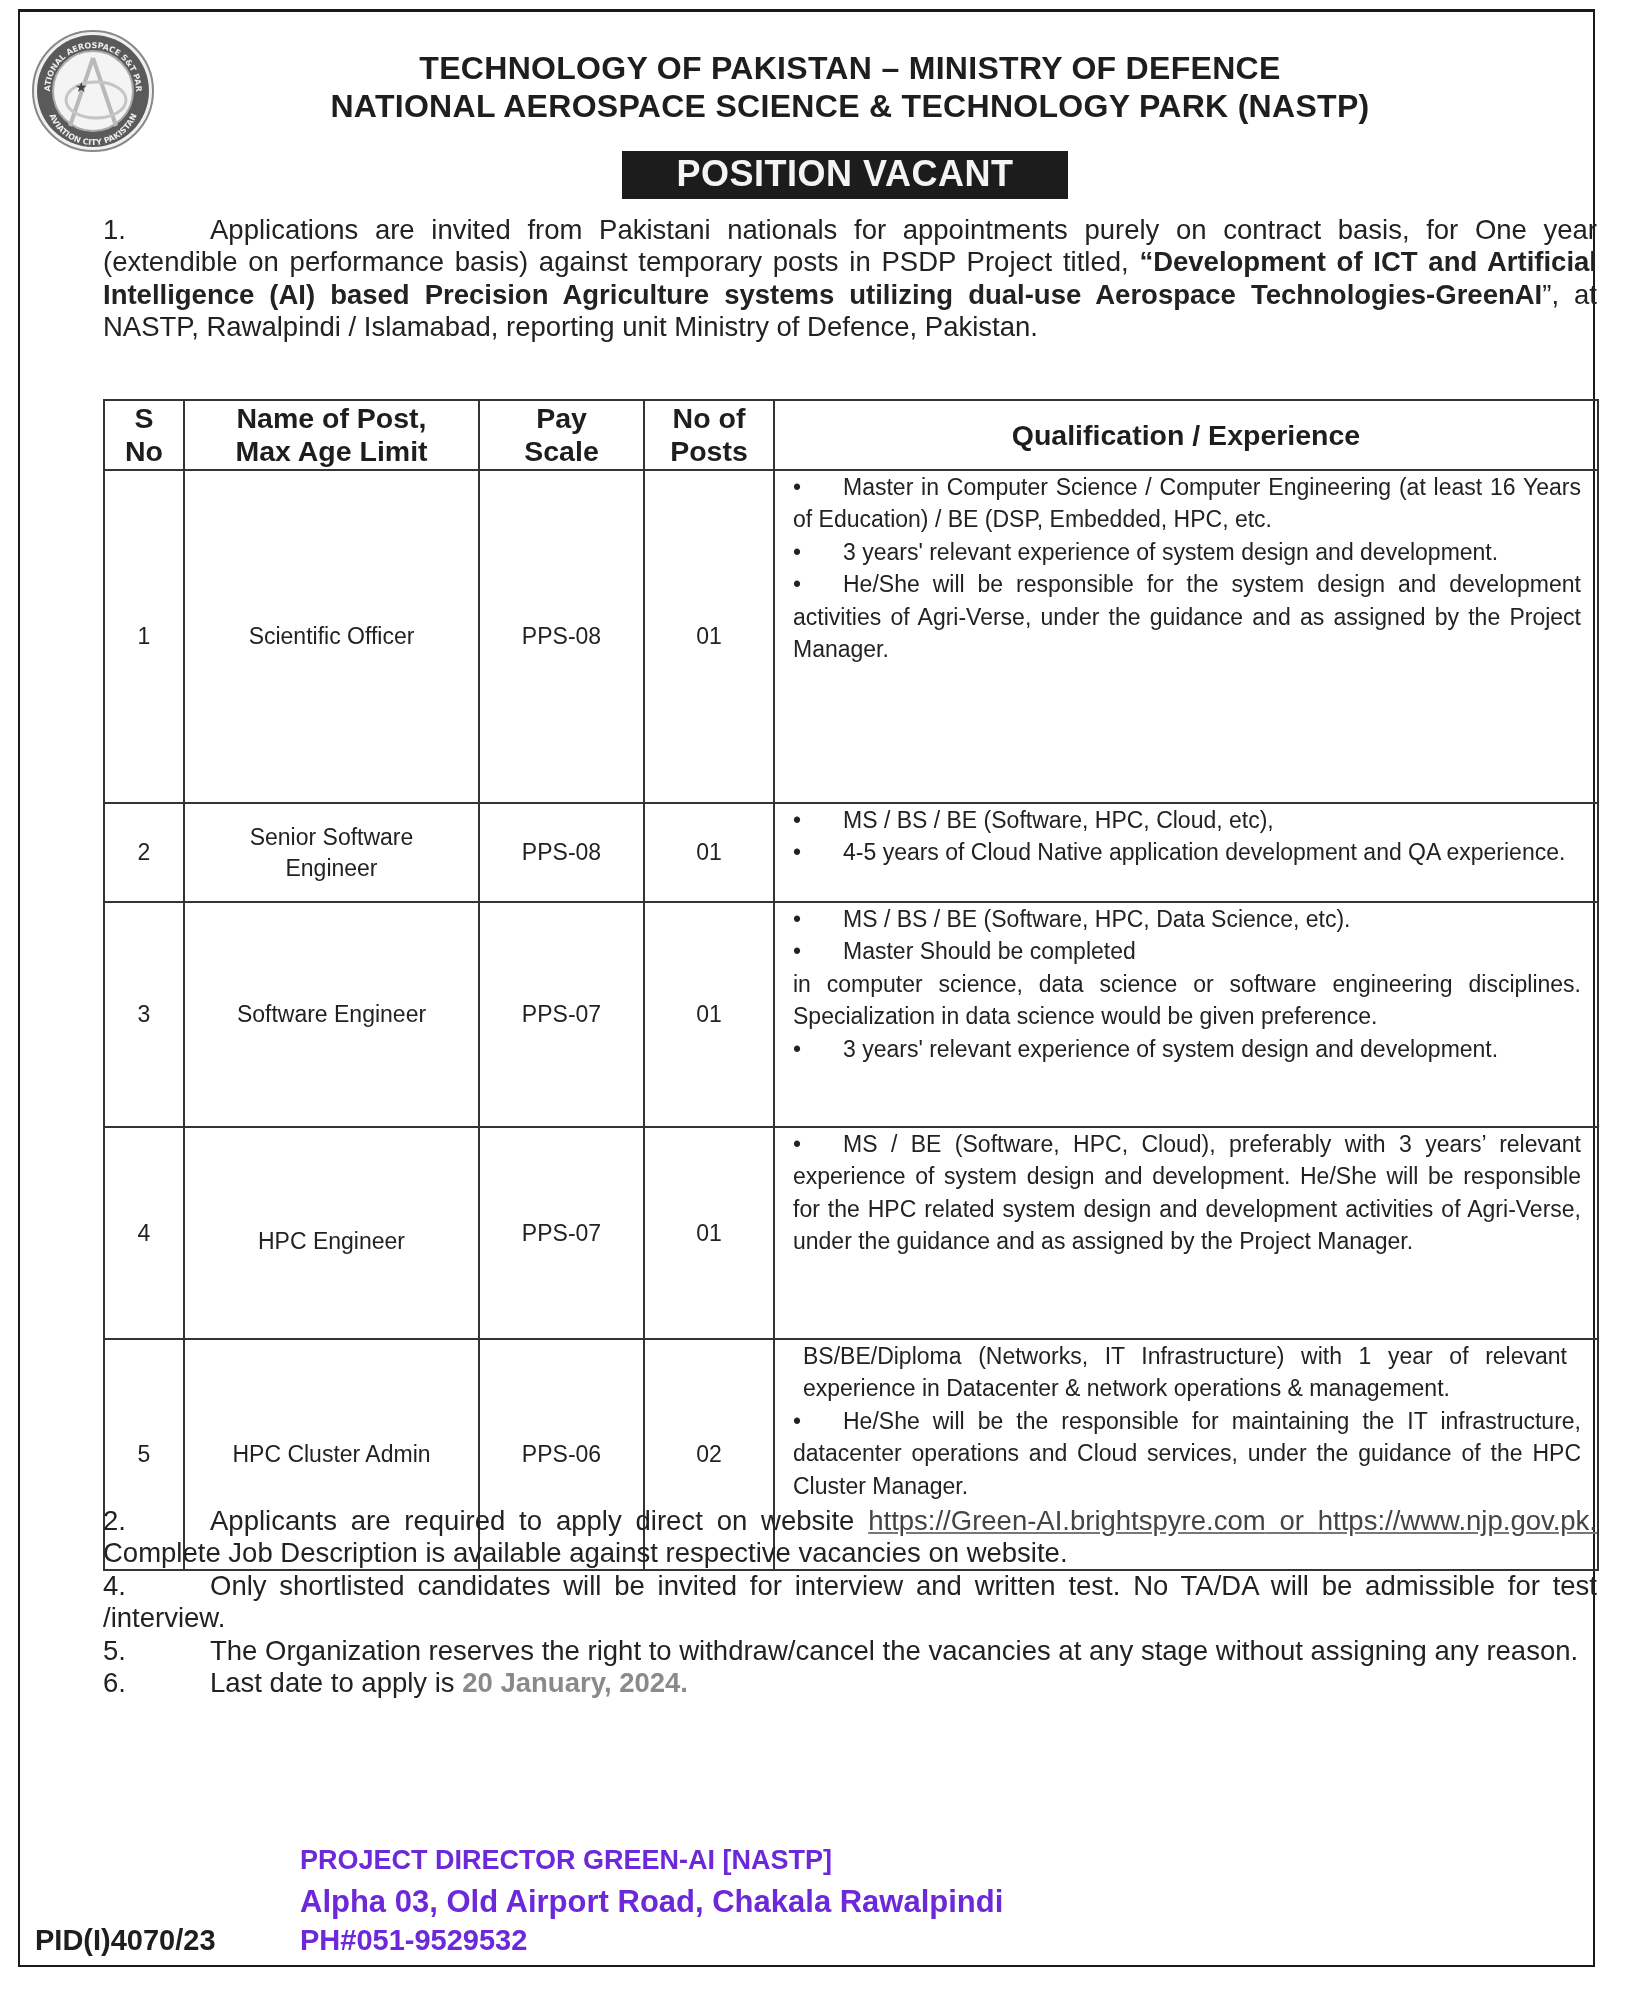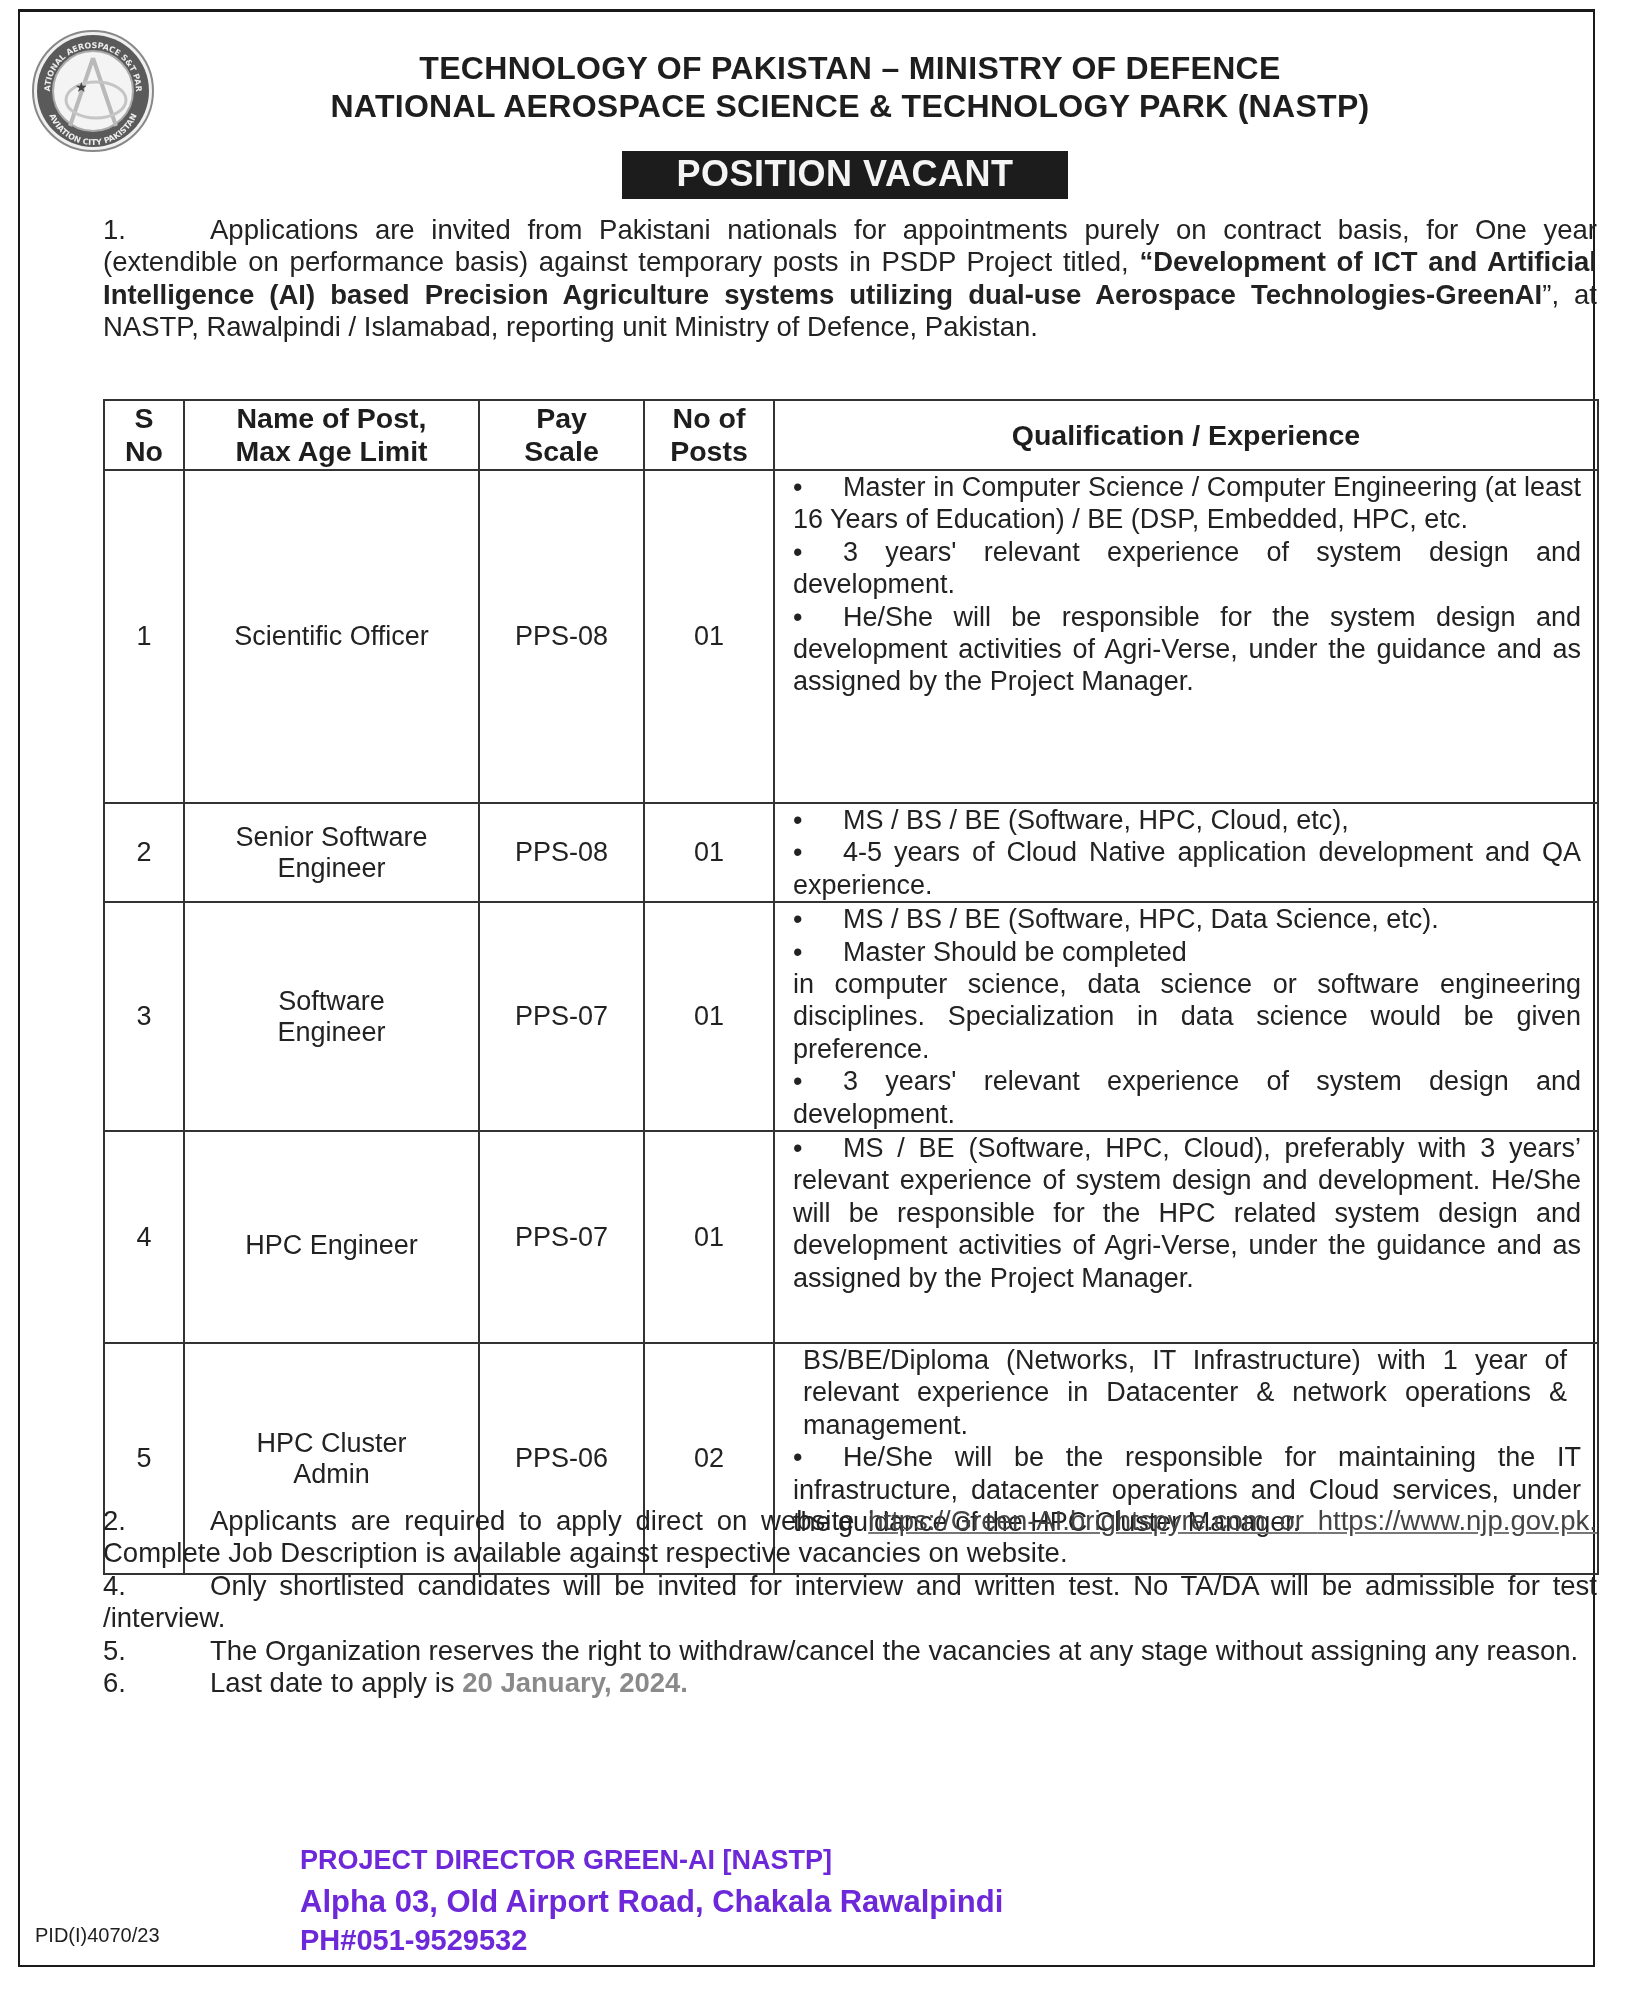--- a/index.html
+++ b/index.html
@@ -18,38 +18,38 @@
   .para { position: absolute; left: 103px; width: 1494px; font-size: 27.5px; line-height: 32.4px;
           text-align: justify; color: #222; }
   .para .num { display: inline-block; width: 107px; }
   .p1 { top: 214px; }
   .b { font-weight: bold; }
   table.posts { position: absolute; left: 103px; top: 399px; width: 1494px; border-collapse: collapse;
                 table-layout: fixed; border-radius: 29px; }
   table.posts th, table.posts td { border: 2px solid #333; padding: 0; vertical-align: middle; }
   table.posts th { font-weight: bold; font-size: 28.5px; line-height: 33px; text-align: center;
                    height: 68px; color: #1e1e1e; }
-  table.posts td { font-size: 27px; text-align: center; color: #222; }
+  table.posts td { font-size: 23px; text-align: center; color: #222; }
   td.qual { text-align: justify !important; padding: 0 16px 0 18px !important; font-size: 27.2px;
             line-height: 32.4px; vertical-align: top !important; }
   td.qual .bl { display: block; }
   td.qual .bullet { display: inline-block; width: 50px; text-indent: 0; }
   .cellname { line-height: 31px; }
   .notes { position: absolute; left: 103px; top: 1505px; width: 1494px; font-size: 27.5px;
            line-height: 32.4px; text-align: justify; color: #222; }
   .notes p { margin: 0; }
   .notes .num { display: inline-block; width: 107px; }
   .link { color: #444; text-decoration: underline; text-decoration-color: #777; }
   .lastdate { color: #8a8a8a; font-weight: bold; }
   .sign { position: absolute; left: 300px; width: 1050px; text-align: left; font-weight: bold;
           color: #6d28d9; }
   .s1 { top: 1845px; font-size: 27px; }
   .s2 { top: 1884px; font-size: 31px; }
   .s3 { top: 1924px; font-size: 29px; }
-  .pid { position: absolute; left: 35px; top: 1924px; font-size: 20px; font-weight: normal; color: #1e1e1e; }
+  .pid { position: absolute; left: 35px; top: 1924px; font-size: 29px; font-weight: bold; color: #1e1e1e; }
 </style>
 </head>
 <body>
 
 <div class="frame"></div>
 
 <svg class="logo" viewBox="0 0 126 126">
   <defs>
     <path id="arcTop" d="M 20 63 A 43 43 0 0 1 106 63"></path>
     <path id="arcBot" d="M 16 70 A 47 47 0 0 0 110 70"></path>

